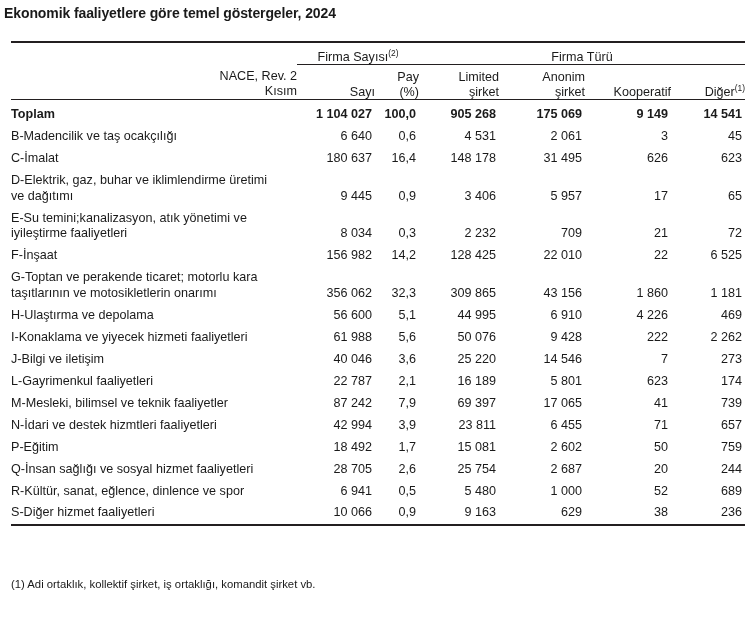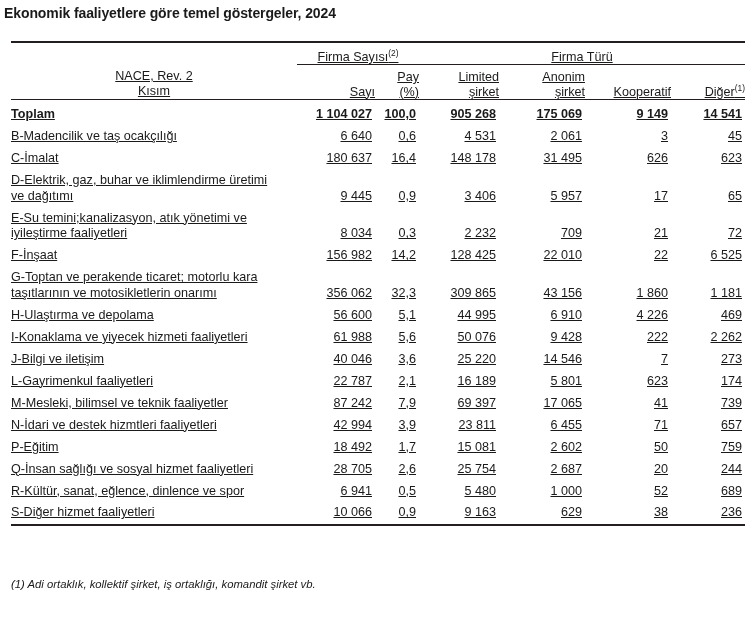--- a/index.html
+++ b/index.html
@@ -41,21 +41,20 @@
     left: 11px;
     top: 41px;
     width: 734px;
   }
 
   table.grid {
     border-collapse: collapse;
     width: 734px;
     table-layout: fixed;
     font-size: 12.6px;
-    text-decoration: underline;
   }
 
   table.grid td, table.grid th {
     padding: 0;
     vertical-align: bottom;
     font-weight: normal;
   }
 
   
   col.c-label { width: 286px; }
@@ -107,21 +106,21 @@
   .colhead {
     text-align: right;
     font-weight: bold;
     font-size: 12.6px;
     line-height: 14.5px;
     padding-bottom: 4px;
     padding-right: 3px;
     white-space: nowrap;
   }
   .stub-head {
-    text-align: center;
+    text-align: right;
     font-weight: bold;
     font-size: 12.6px;
     line-height: 15px;
     padding-bottom: 4px;
     white-space: nowrap;
     margin-top: 42px;
   }
   sup {
     font-size: 8.4px;
     vertical-align: super;
@@ -154,21 +153,20 @@
     left: 11px;
     top: 577px;
     width: 700px;
   }
   .note {
     font-size: 11.3px;
     line-height: 15px;
     margin-bottom: 7px;
     white-space: nowrap;
     color: #1a1a1a;
-    font-style: italic;
   }
 </style>
 </head>
 <body>
 
 <div class="page">
 
   <div class="title">Ekonomik faaliyetlere göre temel göstergeler, 2024</div>
 
   <div class="table-wrap">

